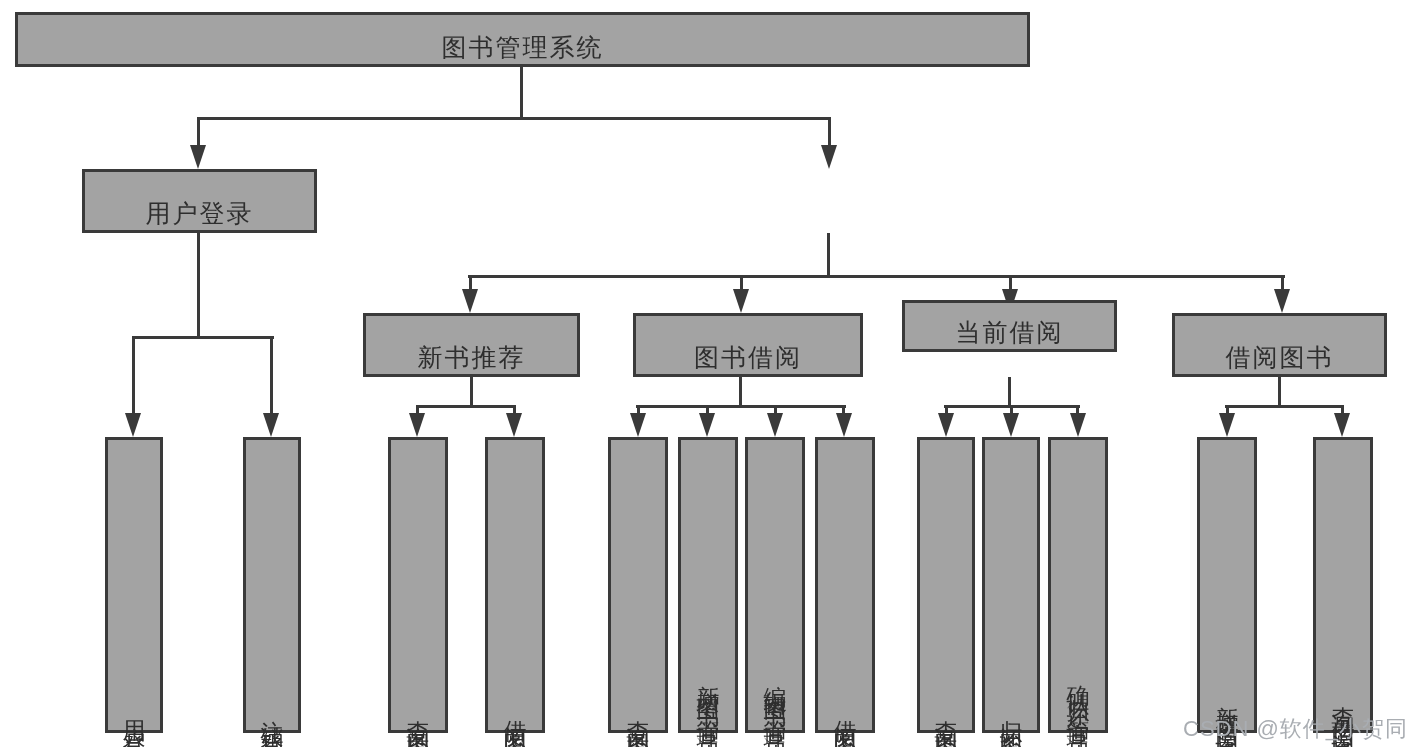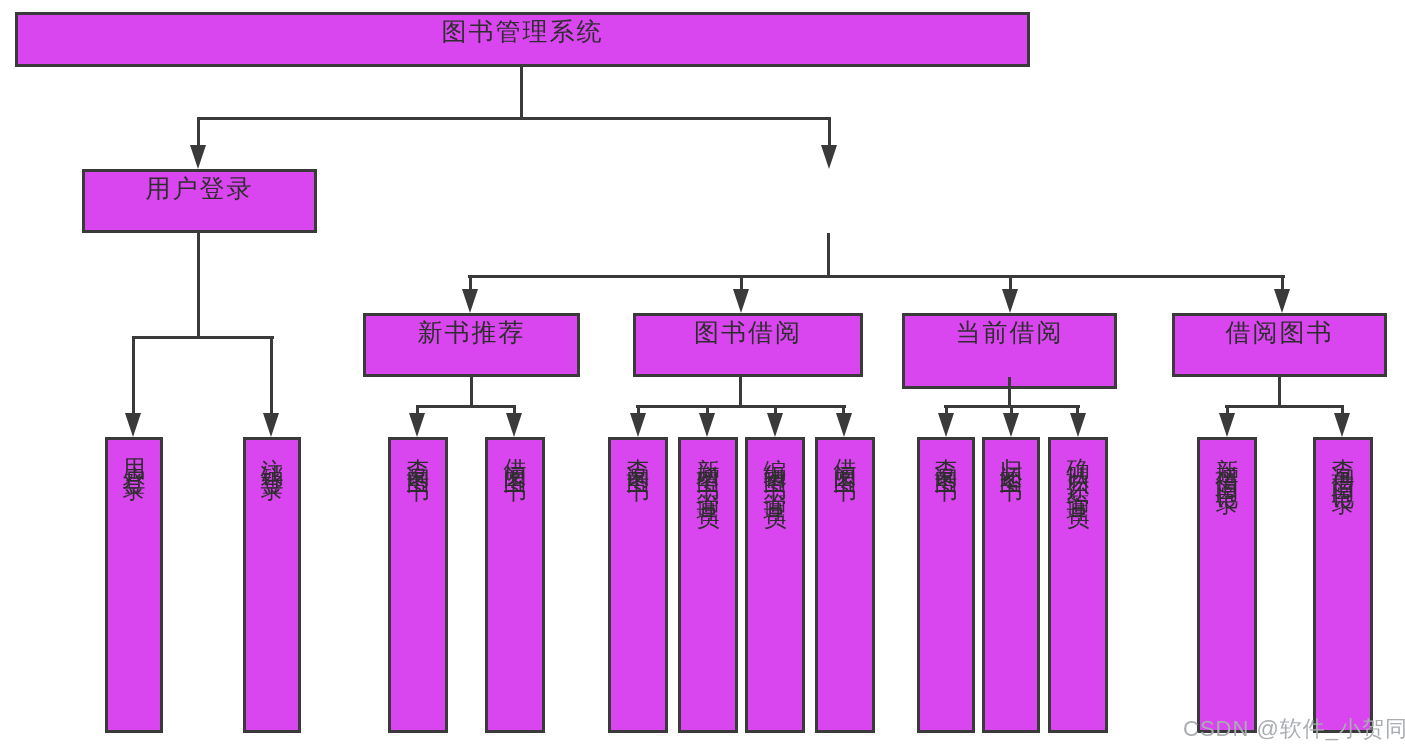--- a/index.html
+++ b/index.html
@@ -3,23 +3,23 @@
 <meta charset="utf-8">
 <style>
   html,body{margin:0;padding:0;background:#ffffff;}
   .stage{
     position:relative;width:1405px;height:747px;background:#ffffff;
     font-family:"Liberation Sans","DejaVu Sans",sans-serif;
     color:var(--text,#2e2e2e);
     overflow:hidden;
   }
   .box{
-    position:absolute;box-sizing:border-box;background:#d946ef;
+    position:absolute;box-sizing:border-box;background:#a3a3a3;
     border:3px solid var(--line,#3a3a3a);
-    display:flex;align-items:flex-start;justify-content:center;
+    display:flex;align-items:flex-end;justify-content:center;
   }
   .hlbl{font-size:25px;letter-spacing:2px;white-space:nowrap;}
   .vbox .vlbl{
     writing-mode:vertical-rl;text-orientation:mixed;
     font-size:23px;letter-spacing:7px;line-height:1;white-space:nowrap;
   }
   .ln{position:absolute;background:var(--line,#3a3a3a);}
   .ar{
     position:absolute;width:0;height:0;
     border-left:8px solid transparent;border-right:8px solid transparent;
@@ -68,21 +68,21 @@
   <div class="ar" style="left:1002px;top:289px"></div>
   <div class="ln" style="left:1281px;top:275px;width:3px;height:18px"></div>
   <div class="ar" style="left:1274px;top:289px"></div>
 
   <div class="box" style="left:363px;top:313px;width:217px;height:64px">
     <span class="hlbl">新书推荐</span>
   </div>
   <div class="box" style="left:633px;top:313px;width:230px;height:64px">
     <span class="hlbl">图书借阅</span>
   </div>
-  <div class="box" style="left:902px;top:313px;width:215px;height:76px">
+  <div class="box" style="left:902px;top:300px;width:215px;height:52px">
     <span class="hlbl">当前借阅</span>
   </div>
   <div class="box" style="left:1172px;top:313px;width:215px;height:64px">
     <span class="hlbl">借阅图书</span>
   </div>
 
   <div class="ln" style="left:470px;top:377px;width:3px;height:28px"></div>
   <div class="ln" style="left:416px;top:405px;width:100px;height:3px"></div>
   <div class="ln" style="left:416px;top:405px;width:3px;height:12px"></div>
   <div class="ar" style="left:409px;top:413px"></div>

